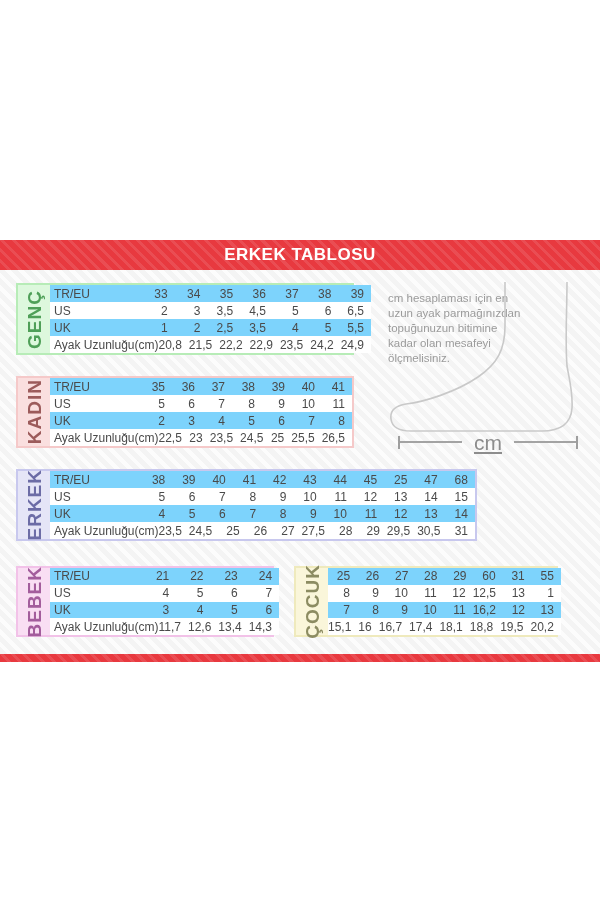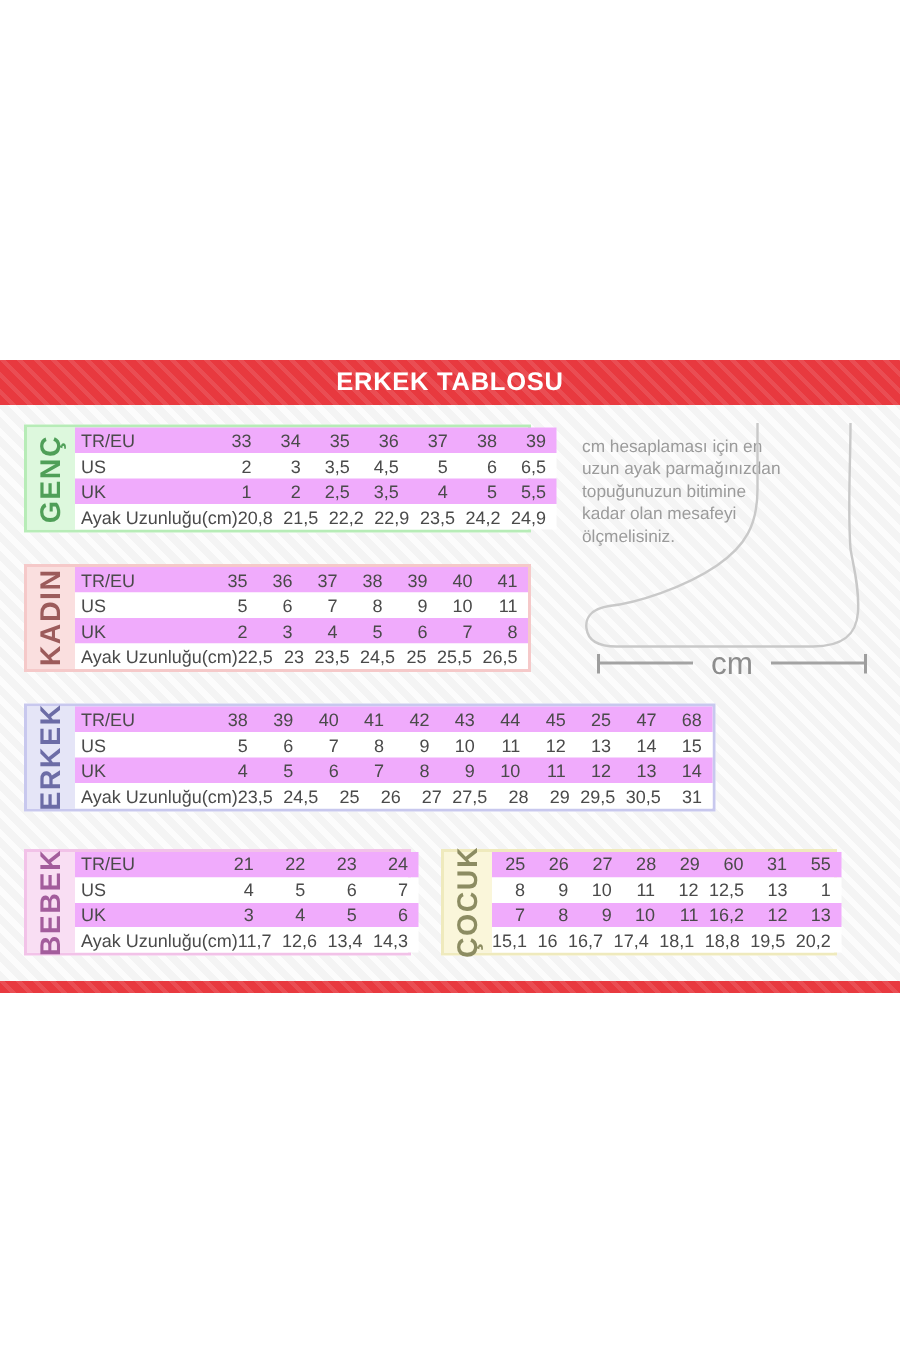--- a/index.html
+++ b/index.html
@@ -36,36 +36,36 @@
     width:32px;flex:0 0 32px;background:var(--lbg,#eee);
     display:flex;align-items:center;justify-content:center;
   }
   .vlabel{
     writing-mode:vertical-rl;transform:rotate(180deg);
     color:var(--ltx,#666);font-size:19px;font-weight:600;letter-spacing:1px;
     white-space:nowrap;line-height:1;
   }
   .tbody{flex:1;display:flex;flex-direction:column;}
   .row{flex:1;display:flex;align-items:center;font-size:12px;color:#4a4a4a;background:#ffffff;}
-  .row.shade{background:#f0abfc;}
+  .row.shade{background:#7dd3fc;}
   .row-label{flex:0 0 92px;padding-left:4px;box-sizing:border-box;white-space:nowrap;}
   .cell{flex:1;text-align:right;padding-right:7px;white-space:nowrap;}
   .measure-note{
     position:absolute;left:388px;top:291px;width:140px;
     color:#9b9b9b;font-size:11.5px;line-height:15px;
   }
   .foot-svg{position:absolute;left:390px;top:282px;}
   .measure{
     position:absolute;left:398px;top:434px;width:180px;height:16px;
     display:flex;align-items:center;
   }
   .measure .tick{width:2px;height:13px;background:#9e9e9e;}
   .measure .mline{flex:1;height:2px;background:#a3a3a3;}
   .measure .cm-label{
-    color:#8d8d8d;font-size:21px;line-height:1;margin:0 12px;
+    color:#8d8d8d;font-size:21px;line-height:1;margin:0 12px;text-decoration:underline;
   }
 </style>
 </head>
 <body>
 
 <div class="content-bg"></div>
 
 <div class="title-band">
   <span class="title">ERKEK TABLOSU</span>
 </div>

